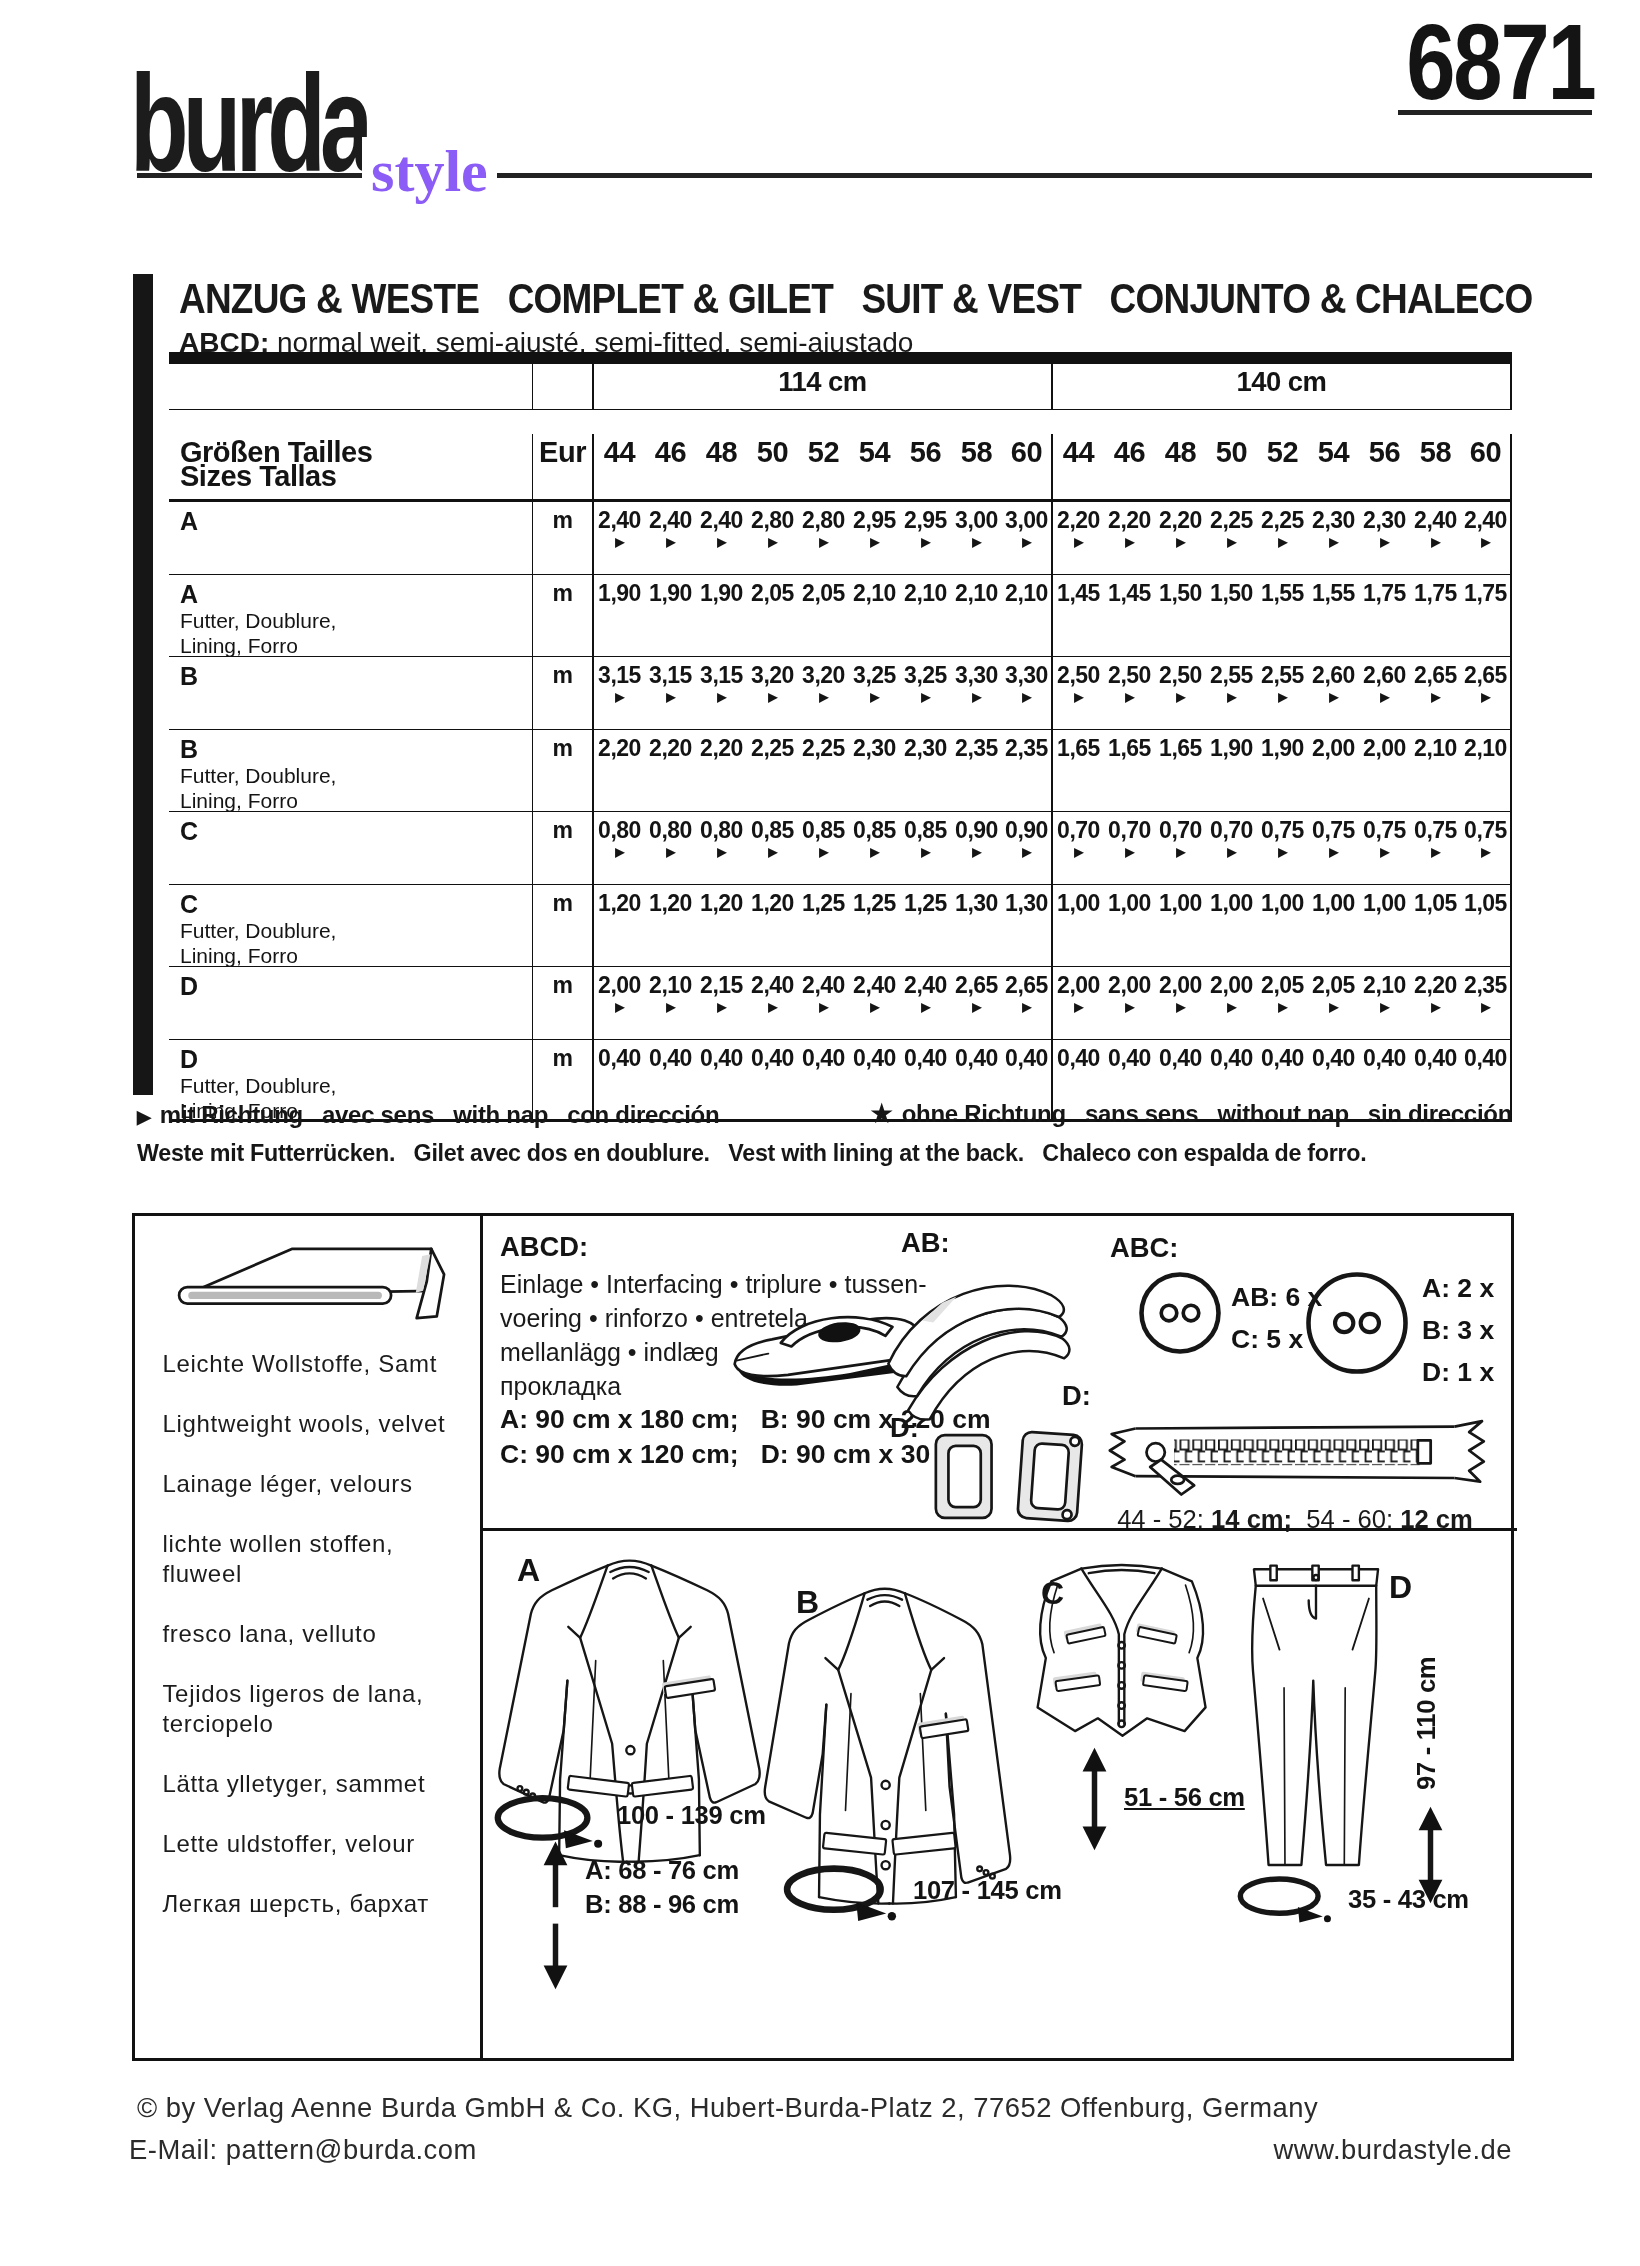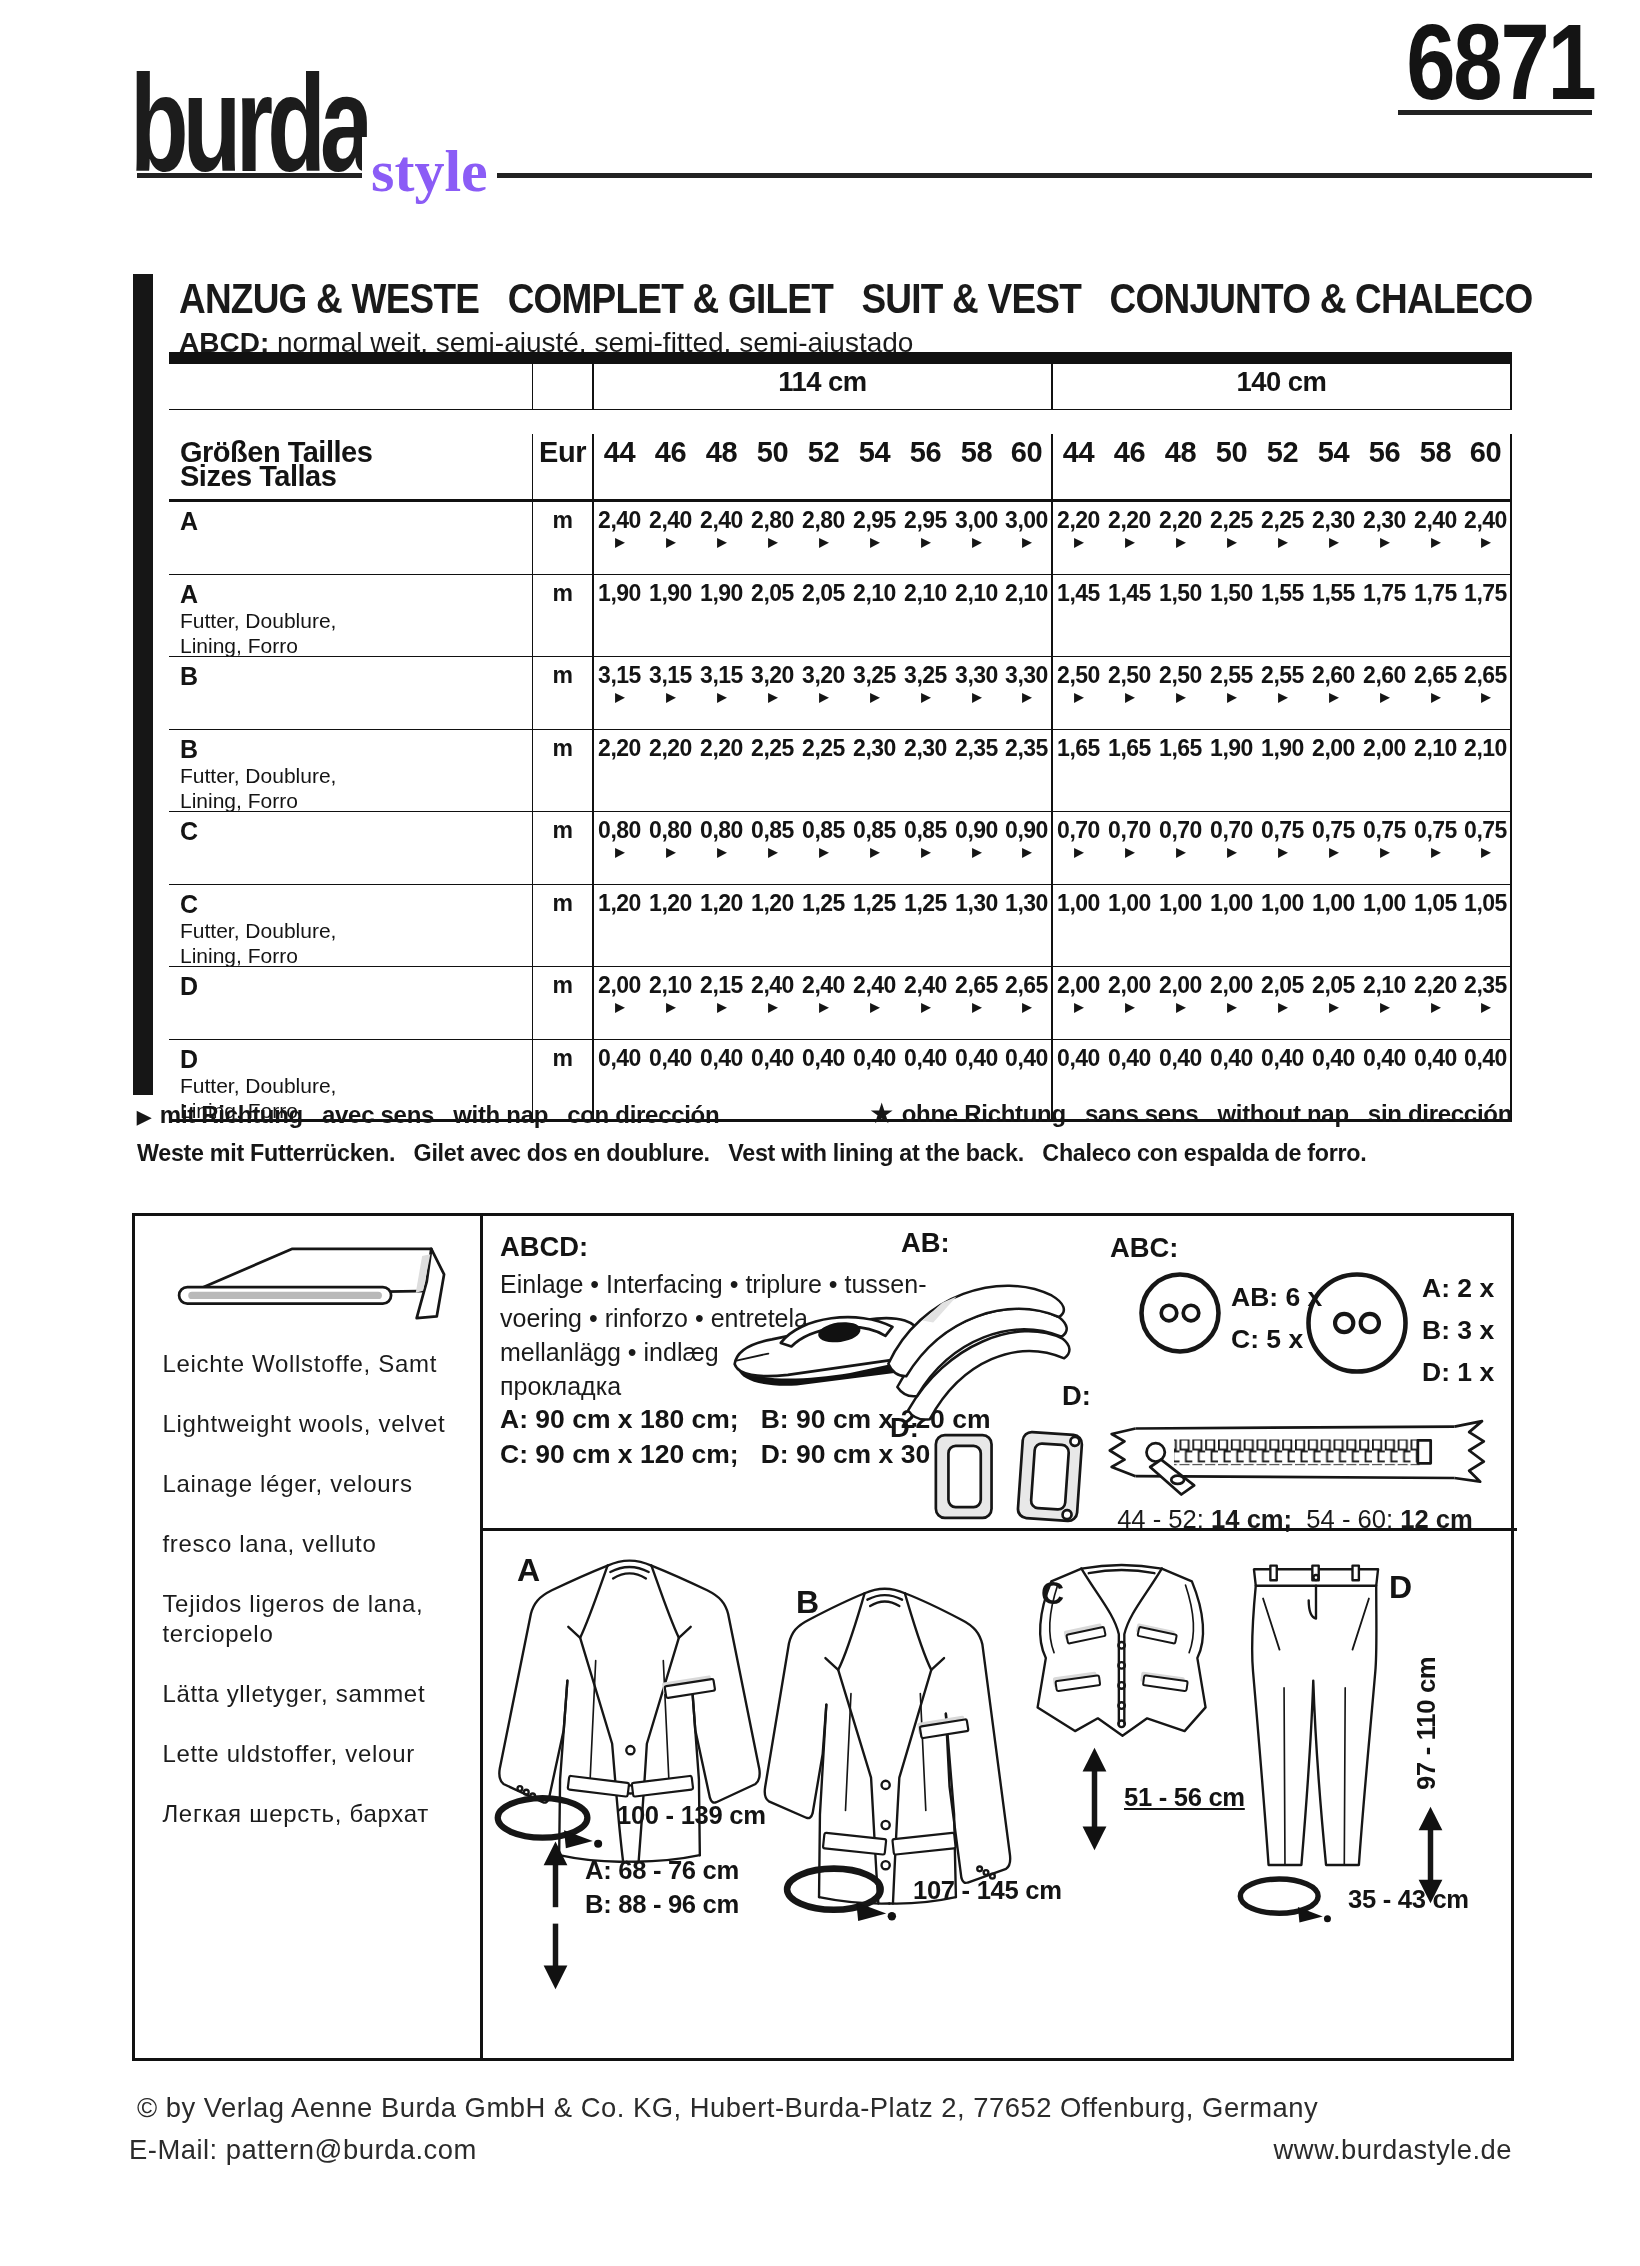--- a/index.html
+++ b/index.html
@@ -677,20 +677,22 @@
         <path d="M298,14 L312,42 L304,88 L282,90 L293,50 Z"></path>
         <path d="M288,22 L297,20 L289,60 L281,62 Z" fill="#ddd" stroke="none"></path>
         <rect x="22" y="56" width="232" height="18" rx="9"></rect>
         <rect x="32" y="61" width="212" height="8" rx="4" fill="#b9b9b9" stroke="none"></rect>
       </g>
     </svg>
     <div class="abs fabric-list" id="fabriclist">
         <div class="fabric-item">Leichte Wollstoffe, Samt</div>
         <div class="fabric-item">Lightweight wools, velvet</div>
         <div class="fabric-item">Lainage léger, velours</div>
+        <div class="fabric-item">lichte wollen stoffen,
+fluweel</div>
         <div class="fabric-item">fresco lana, velluto</div>
         <div class="fabric-item">Tejidos ligeros de lana,
 terciopelo</div>
         <div class="fabric-item">Lätta ylletyger, sammet</div>
         <div class="fabric-item">Lette uldstoffer, velour</div>
         <div class="fabric-item">Легкая шерсть, бархат</div>
       </div>
 
     <div class="abs nhead" style="left:365px;top:14.6px;">ABCD:</div>
     <div class="abs" style="left:365px;top:51px;width:429px;">

